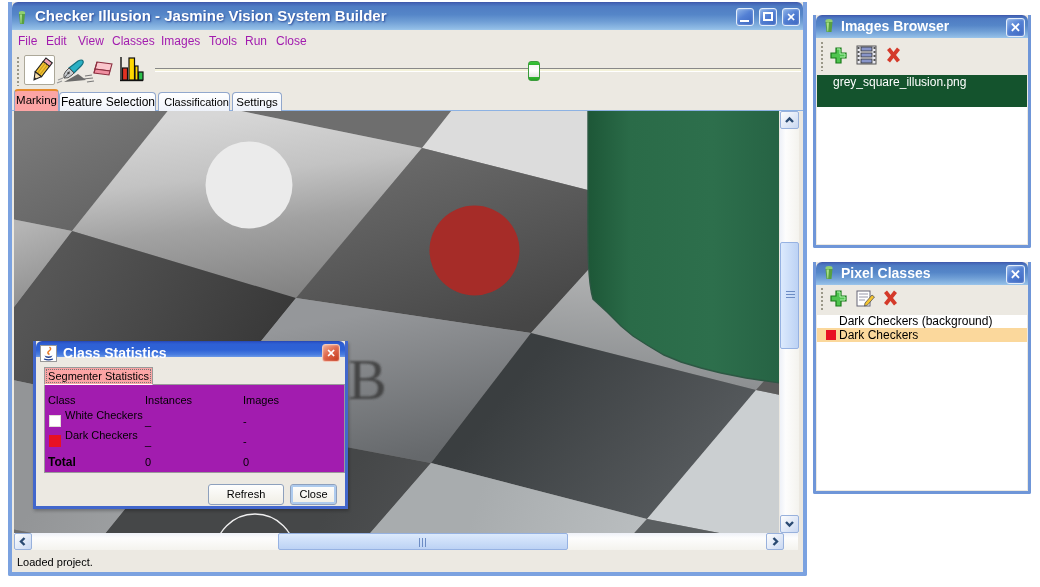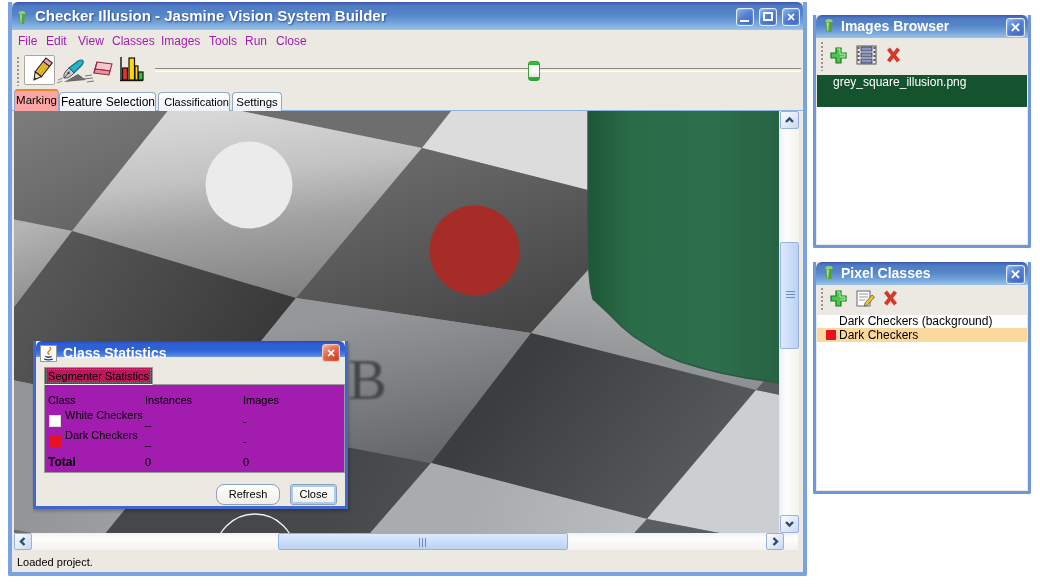--- a/index.html
+++ b/index.html
@@ -278,32 +278,32 @@
 <div id="dialog" style="position:absolute;left:33px;top:341px;width:315px;height:168px;border:3px solid #4267cc;border-top:0;background:#ece9e2;box-shadow:1px 2px 3px rgba(0,0,0,0.25)">
   <div class="tbar" style="font-size:13px;height:16px;background:linear-gradient(180deg,#2646b0 0%,#2a54c8 8%,#2e60d4 20%,#2e62d6 55%,#4a7de0 85%,#6d9ae8 100%)">
     <span style="position:absolute;left:4px;top:4px;width:17px;height:17px;background:#fff;border:1px solid #999"><svg width="15" height="15" viewBox="0 0 15 15">
           <path d="M8.5 1 q2.5 2 -0.5 4 q-2.5 2 0.5 3.5" fill="none" stroke="#e87820" stroke-width="1.5"></path>
           <path d="M3.5 9.5 q4 1.8 8 0 q-1 2.5 -4 2.5 q-3 0 -4 -2.5" fill="#1a3a8c"></path>
           <path d="M3 13 q4.5 1.6 9 0" stroke="#1a3a8c" stroke-width="1.2" fill="none"></path>
         </svg></span>
     <span style="position:absolute;left:27px;top:4px;font-size:14px">Class Statistics</span>
     <span class="xbtn" style="right:5px;top:3px;background:linear-gradient(145deg,#f0b098 0%,#e06a4e 45%,#c43518 100%);border-color:#f3c7b8">✕</span>
   </div>
-  <div style="position:absolute;left:8px;top:26px;width:109px;height:18px;background:#be185d;border:1px solid #9a9a9a;border-bottom:1px solid #fdfdfb;font-size:11px;text-align:center;line-height:17px;outline:1px dotted #777;outline-offset:-3px;z-index:2">Segmenter Statistics</div>
+  <div style="position:absolute;left:8px;top:26px;width:109px;height:18px;background:#fca5a5;border:1px solid #9a9a9a;border-bottom:1px solid #fdfdfb;font-size:11px;text-align:center;line-height:17px;outline:1px dotted #777;outline-offset:-3px;z-index:2">Segmenter Statistics</div>
   <div style="position:absolute;left:8px;top:43px;width:301px;height:89px;border:1px solid #9a9a9a;background:#a21caf;font-size:11px">
     <div style="position:absolute;left:3px;top:9px">Class</div>
     <div style="position:absolute;left:100px;top:9px">Instances</div>
     <div style="position:absolute;left:198px;top:9px">Images</div>
     <span style="position:absolute;left:4px;top:30px;width:12px;height:12px;background:#fff;border:1px solid #e0ddd6"></span>
     <div style="position:absolute;left:20px;top:24px">White Checkers</div>
     <div style="position:absolute;left:100px;top:30px">_</div>
     <div style="position:absolute;left:198px;top:30px">-</div>
     <span style="position:absolute;left:4px;top:50px;width:12px;height:12px;background:#e81123"></span>
     <div style="position:absolute;left:20px;top:44px">Dark Checkers</div>
     <div style="position:absolute;left:100px;top:50px">_</div>
     <div style="position:absolute;left:198px;top:50px">-</div>
     <div style="position:absolute;left:3px;top:70px;font-weight:bold;font-size:12px">Total</div>
     <div style="position:absolute;left:100px;top:71px">0</div>
     <div style="position:absolute;left:198px;top:71px">0</div>
   </div>
-  <div style="position:absolute;left:180px;top:143px;width:64px;height:21px;background:linear-gradient(#fefefe,#f0eee5);border:1px solid #8da0bd;border-radius:8px;font-size:11px;text-align:center;line-height:19px">Refresh</div>
+  <div style="position:absolute;left:172px;top:143px;width:76px;height:21px;background:linear-gradient(#fefefe,#f0eee5);border:1px solid #8da0bd;border-radius:3px;font-size:11px;text-align:center;line-height:19px">Refresh</div>
   <div style="position:absolute;left:254px;top:143px;width:47px;height:21px;background:linear-gradient(#fefefe,#f0eee5);border:1px solid #8da0bd;border-radius:3px;font-size:11px;text-align:center;line-height:19px;box-shadow:0 0 0 2px #aecbee inset">Close</div>
 </div>
 
 </body></html>

